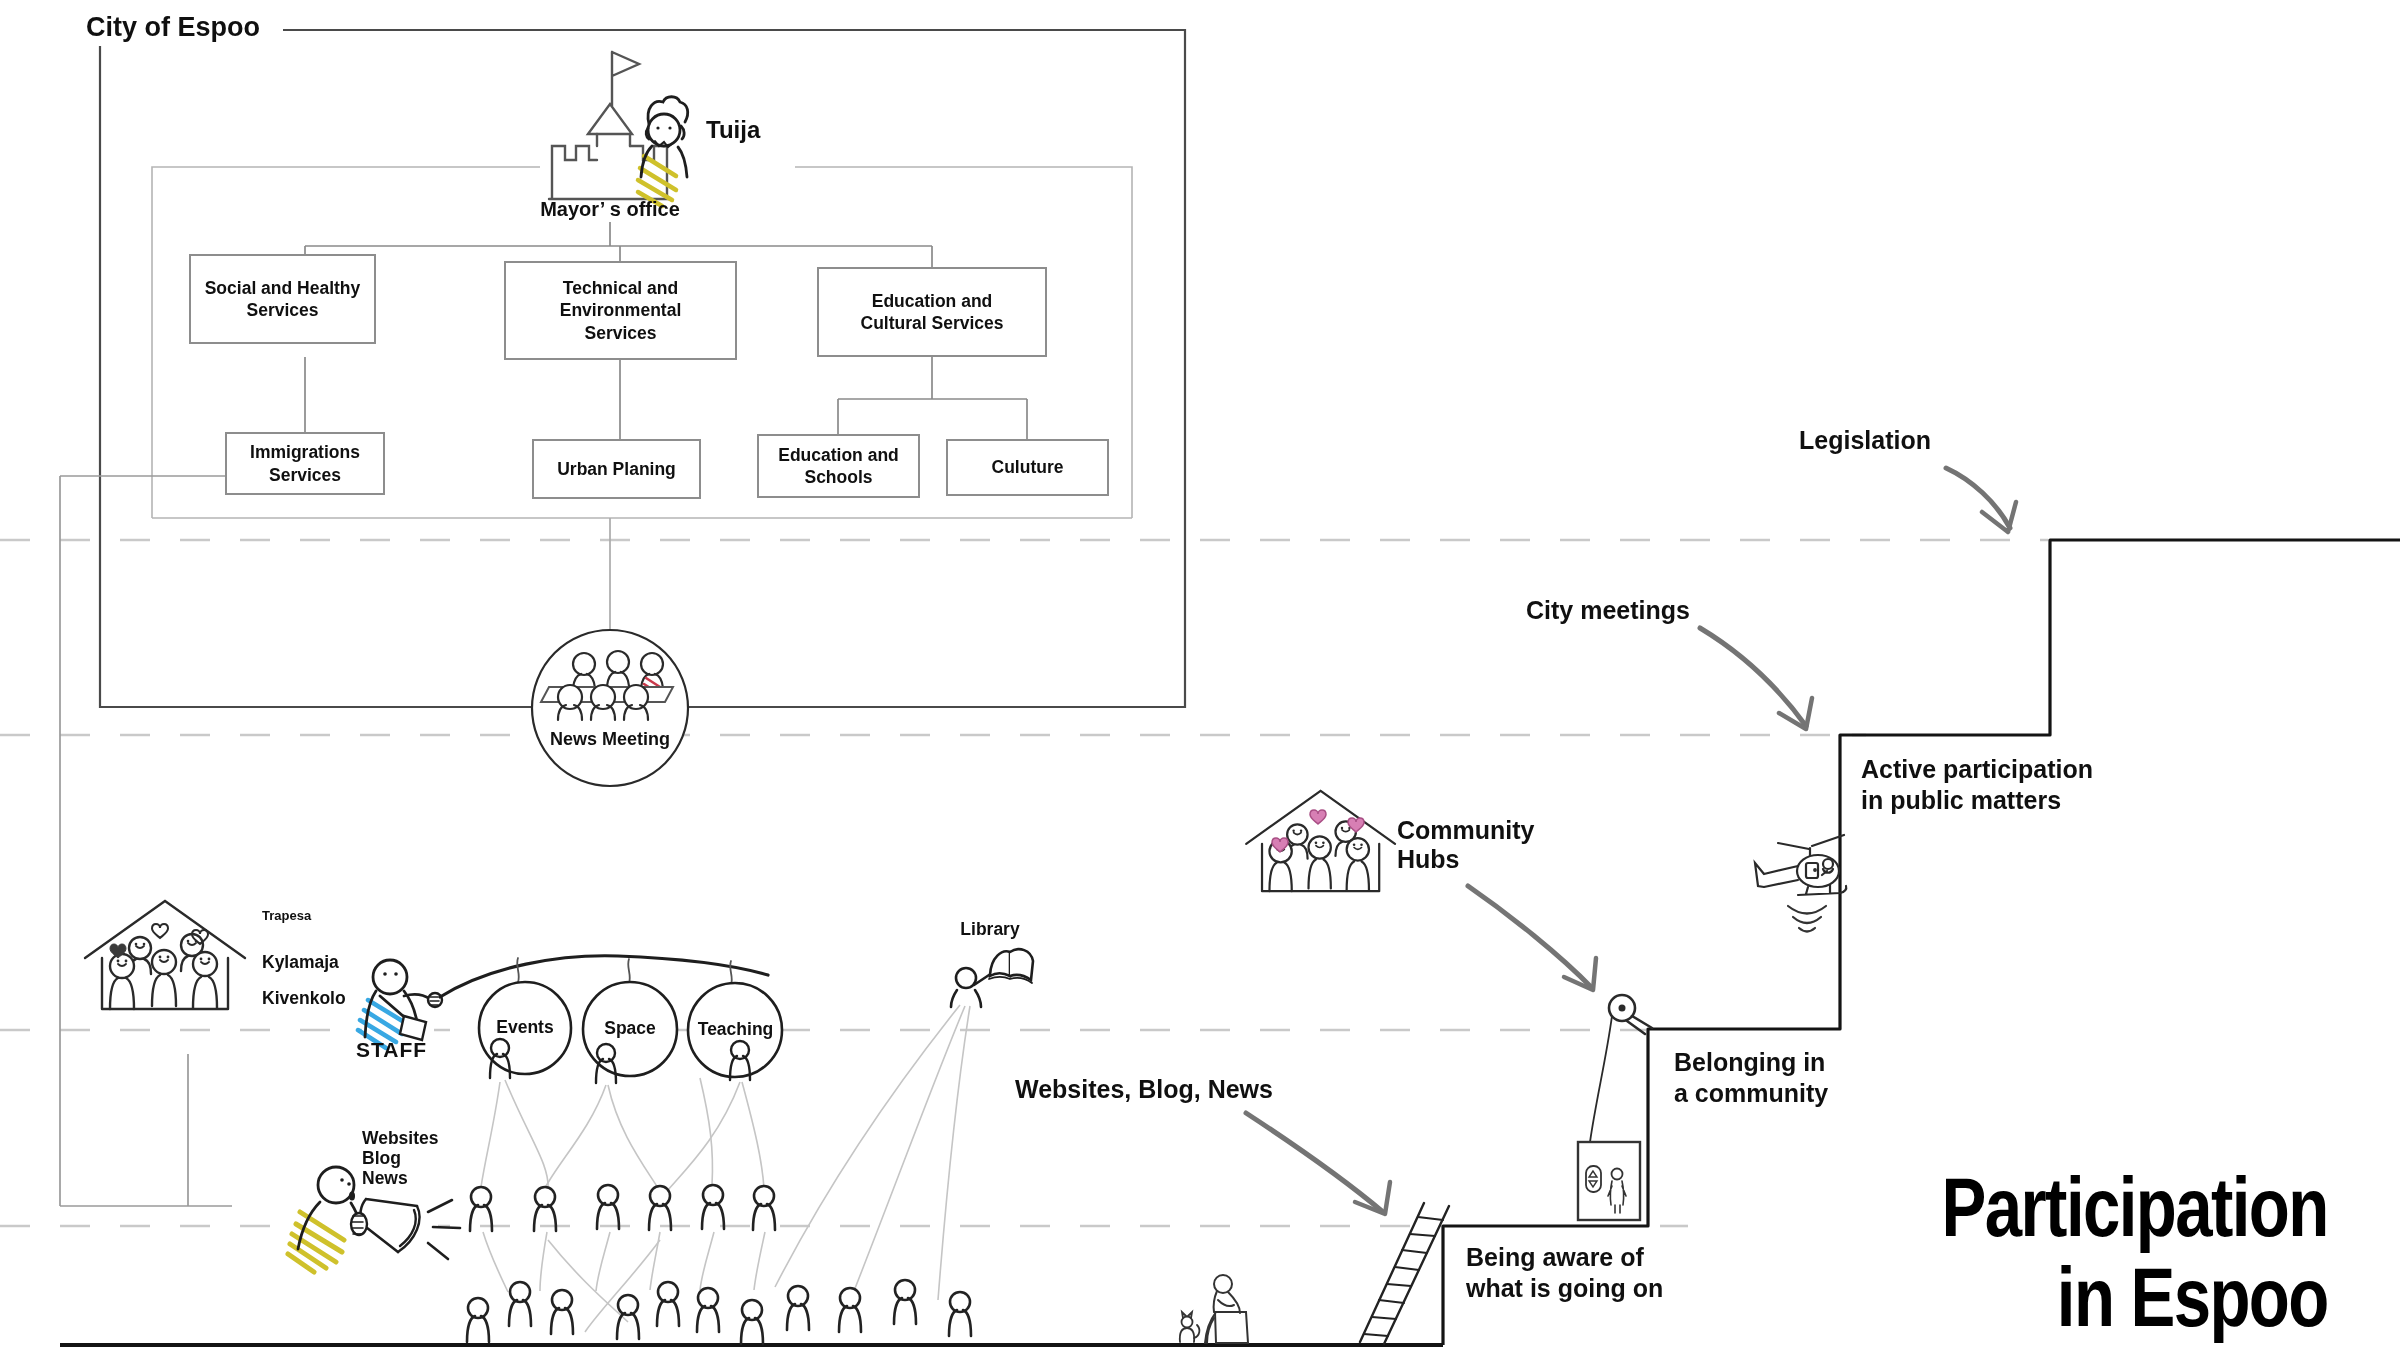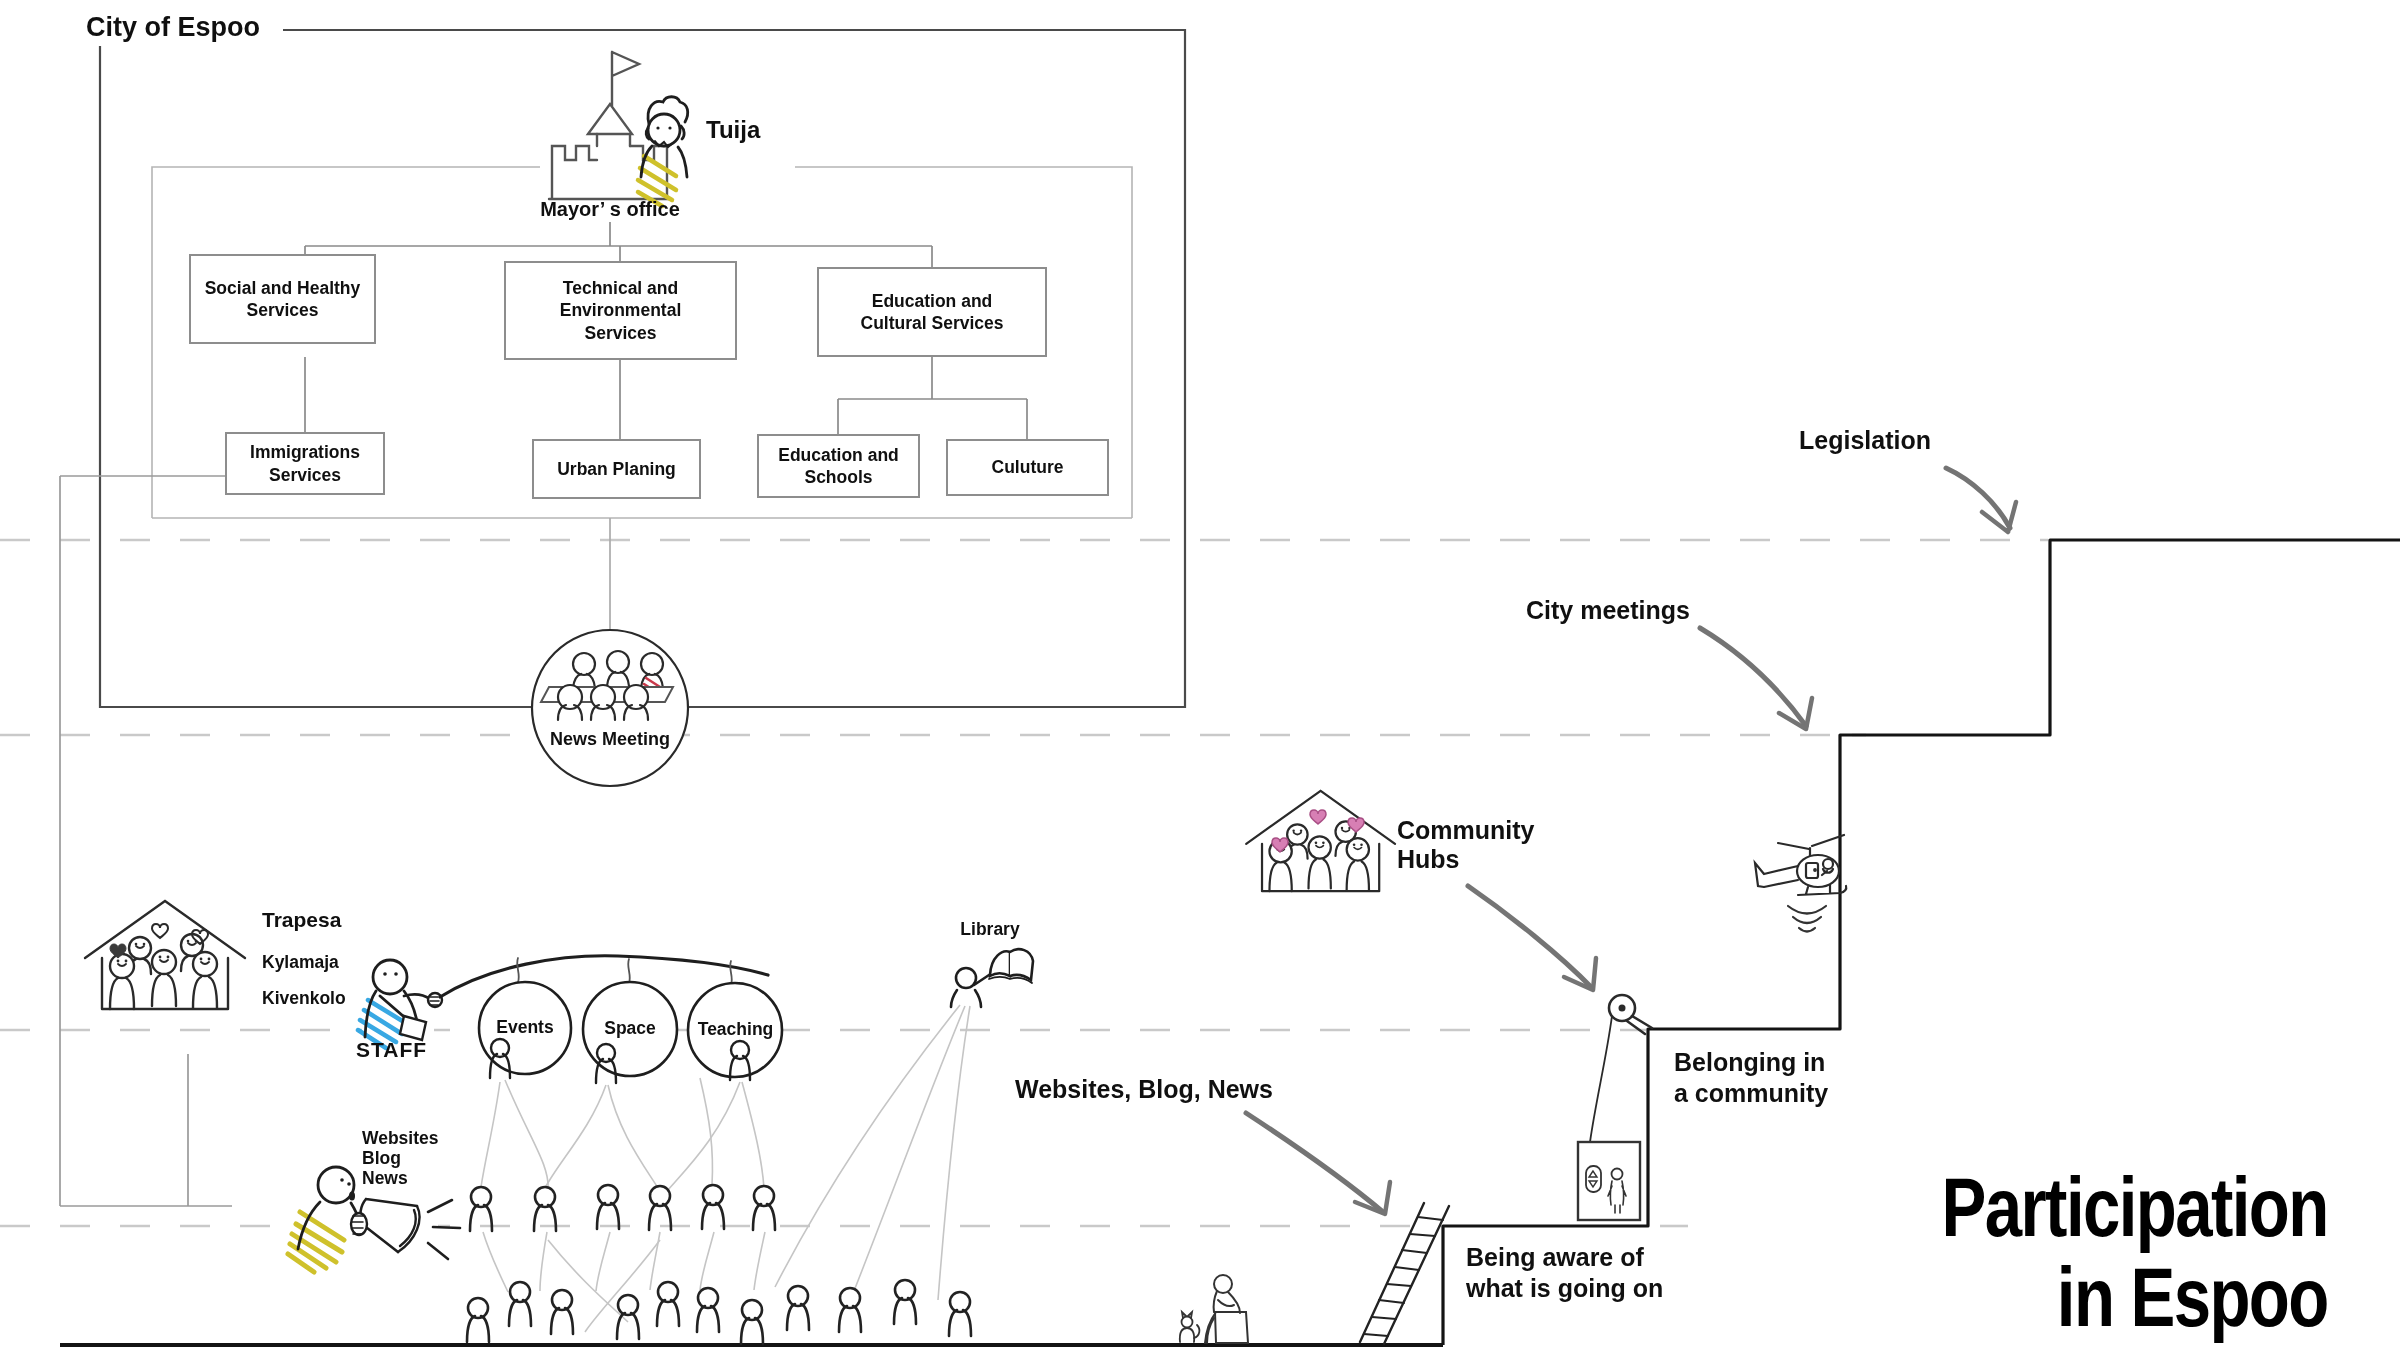--- a/index.html
+++ b/index.html
@@ -312,40 +312,42 @@
 Cultural Services</div>
 <div class="box" style="left:225px;top:432px;width:160px;height:63px;">Immigrations
 Services</div>
 <div class="box" style="left:532px;top:439px;width:169px;height:60px;">Urban Planing</div>
 <div class="box" style="left:757px;top:434px;width:163px;height:64px;">Education and
 Schools</div>
 <div class="box" style="left:946px;top:439px;width:163px;height:57px;">Culuture</div>
 
 <div class="lbl" style="left:544px;top:729px;width:132px;text-align:center;font-size:18px;">News Meeting</div>
 
-<div class="lbl" style="left:262px;top:908px;font-size:21px;">Trapesa</div>
+<div class="lbl" style="left:262px;top:908px;font-size:13px;">Trapesa</div>
 <div class="lbl" style="left:262px;top:952px;font-size:17.5px;">Kylamaja</div>
 <div class="lbl" style="left:262px;top:988px;font-size:17.5px;">Kivenkolo</div>
 <div class="lbl" style="left:356px;top:1038px;font-size:21px;letter-spacing:1px;">STAFF</div>
 
 <div class="lbl" style="left:480px;top:1017px;width:90px;text-align:center;font-size:17.5px;">Events</div>
 <div class="lbl" style="left:585px;top:1018px;width:90px;text-align:center;font-size:17.5px;">Space</div>
 <div class="lbl" style="left:688px;top:1019px;width:95px;text-align:center;font-size:17.5px;">Teaching</div>
 
 <div class="lbl" style="left:362px;top:1128px;font-size:17.5px;line-height:20px;">Websites
 Blog
 News</div>
 <div class="lbl" style="left:952px;top:919px;width:76px;text-align:center;font-size:17.5px;">Library</div>
 
 <div class="lbl" style="left:1799px;top:426px;font-size:25px;">Legislation</div>
 <div class="lbl" style="left:1526px;top:596px;font-size:25px;">City meetings</div>
 <div class="lbl" style="left:1397px;top:816px;font-size:25px;line-height:29px;">Community
 Hubs</div>
 <div class="lbl" style="left:1015px;top:1075px;font-size:25px;">Websites, Blog, News</div>
 
+<div class="lbl" style="left:1861px;top:754px;font-size:25px;line-height:31px;">Active participation
+in public matters</div>
 <div class="lbl" style="left:1674px;top:1047px;font-size:25px;line-height:31px;">Belonging in
 a community</div>
 <div class="lbl" style="left:1466px;top:1242px;font-size:25px;line-height:31px;">Being aware of
 what is going on</div>
 
 <div class="title">
   <div>Participation</div>
   <div>in Espoo</div>
 </div>
 

